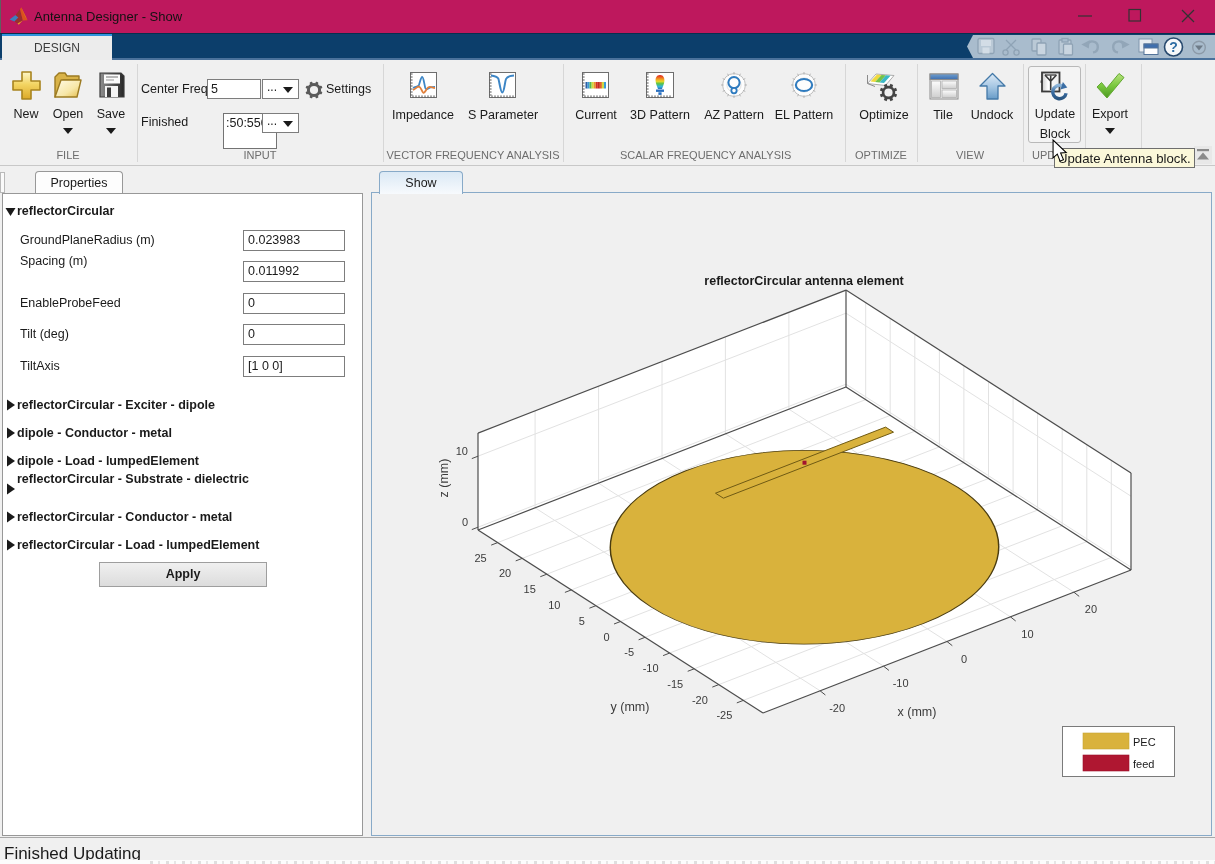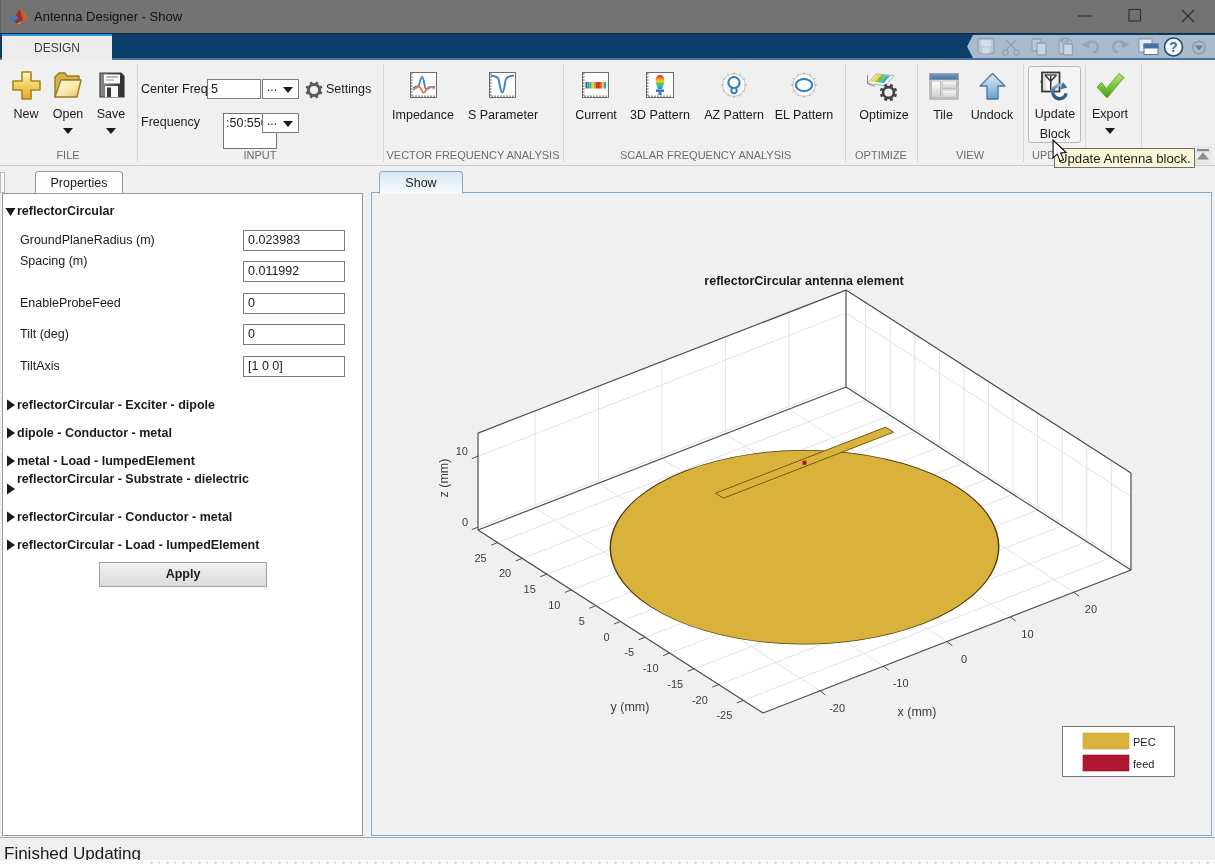--- a/index.html
+++ b/index.html
@@ -4,21 +4,21 @@
 html,body { width:1215px; height:864px; overflow:hidden; }
 body { font-family:"Liberation Sans", sans-serif; position:relative; background:#f0f0f0; }
 .abs { position:absolute; }
 .lbl { font-size:12.5px; color:#1a1a1a; text-align:center; }
 .sec { font-size:11px; color:#6d6d6d; text-align:center; position:absolute; top:149px; white-space:nowrap; }
 .vsep { position:absolute; top:64px; height:98px; width:1px; background:#d7d7d7; }
 .tri { width:0; height:0; border-left:5px solid transparent; border-right:5px solid transparent; border-top:6px solid #1a1a1a; position:absolute; }
 </style></head>
 <body>
 
-<div class="abs" style="left:0;top:0;width:1215px;height:33px;background:#737373;border-left:1px solid #5f5f5f;">
+<div class="abs" style="left:0;top:0;width:1215px;height:33px;background:#be185d;border-left:1px solid #5f5f5f;">
   <svg class="abs" style="left:8px;top:6px" width="20" height="20" viewBox="0 0 20 20">
     <polygon points="0.5,13.5 6.5,9 9.5,11.5 5.5,15.5" fill="#3d7dbb"></polygon>
     <polygon points="6.5,9 11,3.2 13.8,14.5 8.5,17.5 5.5,15.5 9.5,11.5" fill="#9a2f2f"></polygon>
     <polygon points="11,3.2 12.3,1.2 18.5,14.2 13.8,14.5" fill="#d9531e"></polygon>
     <polygon points="12.3,1.2 13.2,3.8 16,10.5 18.5,14.2" fill="#e87722"></polygon>
     <polygon points="8.5,17.5 13.8,14.5 11.5,16.8 9.8,18.8" fill="#e8a21f"></polygon>
   </svg>
   <div class="abs" style="left:33px;top:9px;font-size:13px;color:#121212;">Antenna Designer - Show</div>
   <svg class="abs" style="left:1063px;top:0" width="152" height="33" viewBox="0 0 152 33">
     <g stroke="#333333" stroke-width="1.2" fill="none">
@@ -142,21 +142,21 @@
     <rect x="11.4" y="15.5" width="2.8" height="2.6" rx="0.8" fill="#5a5a5a" transform="rotate(158 12.8 16.8)"></rect>
     <rect x="5.8" y="15.5" width="2.8" height="2.6" rx="0.8" fill="#5a5a5a" transform="rotate(202 7.2 16.8)"></rect>
     <rect x="1.8" y="11.5" width="2.8" height="2.6" rx="0.8" fill="#5a5a5a" transform="rotate(248 3.2 12.8)"></rect>
     <rect x="1.8" y="5.9" width="2.8" height="2.6" rx="0.8" fill="#5a5a5a" transform="rotate(292 3.2 7.2)"></rect>
     <rect x="5.8" y="1.9" width="2.8" height="2.6" rx="0.8" fill="#5a5a5a" transform="rotate(338 7.2 3.2)"></rect>
     <rect x="11.4" y="1.9" width="2.8" height="2.6" rx="0.8" fill="#5a5a5a" transform="rotate(382 12.8 3.2)"></rect>
     <rect x="15.4" y="5.9" width="2.8" height="2.6" rx="0.8" fill="#5a5a5a" transform="rotate(428 16.8 7.2)"></rect>
     <circle cx="10" cy="10" r="2.2" fill="#f0f0f0"></circle>
   </svg>
 <div class="abs" style="left:326px;top:82px;font-size:12.5px;color:#1a1a1a;">Settings</div>
-<div class="abs" style="left:141px;top:115px;font-size:12.5px;color:#1a1a1a;">Frequency</div>
+<div class="abs" style="left:141px;top:115px;font-size:12.5px;color:#1a1a1a;">Finished</div>
 <div class="abs" style="left:223px;top:113px;width:54px;height:36px;background:#fff;border:1px solid #737373;font-size:12.5px;color:#1a1a1a;padding:2px 0 0 2px;overflow:hidden;">:50:5500</div>
 <div class="abs" style="left:262px;top:113px;width:37px;height:20px;background:#fff;border:1px solid #7d7d7d;">
 <span style="position:absolute;left:4px;top:0px;font-size:12px;color:#1a1a1a;">...</span>
 <span class="tri" style="left:20px;top:7px;"></span>
   </div>
 <svg class="abs" style="left:410px;top:72px" width="27" height="26" viewBox="0 0 27 26">
     <rect x="0.5" y="0.5" width="26" height="25" fill="#ffffff" stroke="#6e6e6e"></rect>
     <line x1="0.5" y1="2" x2="2.6" y2="2" stroke="#555" stroke-width="1"></line>
     <line x1="0.5" y1="5" x2="2.6" y2="5" stroke="#555" stroke-width="1"></line>
     <line x1="0.5" y1="8" x2="2.6" y2="8" stroke="#555" stroke-width="1"></line>
@@ -416,21 +416,21 @@
     <polygon points="1,0.5 9,6 1,11.5" fill="#1a1a1a"></polygon>
   </svg>
 <div class="abs" style="left:17px;top:398px;font-size:12.5px;font-weight:bold;color:#1a1a1a;">reflectorCircular - Exciter - dipole</div>
 <svg class="abs" style="left:6px;top:427px" width="10" height="12" viewBox="0 0 10 12">
     <polygon points="1,0.5 9,6 1,11.5" fill="#1a1a1a"></polygon>
   </svg>
 <div class="abs" style="left:17px;top:426px;font-size:12.5px;font-weight:bold;color:#1a1a1a;">dipole - Conductor - metal</div>
 <svg class="abs" style="left:6px;top:455px" width="10" height="12" viewBox="0 0 10 12">
     <polygon points="1,0.5 9,6 1,11.5" fill="#1a1a1a"></polygon>
   </svg>
-<div class="abs" style="left:17px;top:454px;font-size:12.5px;font-weight:bold;color:#1a1a1a;">metal - Load - lumpedElement</div>
+<div class="abs" style="left:17px;top:454px;font-size:12.5px;font-weight:bold;color:#1a1a1a;">dipole - Load - lumpedElement</div>
 <svg class="abs" style="left:6px;top:483px" width="10" height="12" viewBox="0 0 10 12">
     <polygon points="1,0.5 9,6 1,11.5" fill="#1a1a1a"></polygon>
   </svg>
 <div class="abs" style="left:17px;top:472px;font-size:12.5px;font-weight:bold;color:#1a1a1a;">reflectorCircular - Substrate - dielectric</div>
 <svg class="abs" style="left:6px;top:511px" width="10" height="12" viewBox="0 0 10 12">
     <polygon points="1,0.5 9,6 1,11.5" fill="#1a1a1a"></polygon>
   </svg>
 <div class="abs" style="left:17px;top:510px;font-size:12.5px;font-weight:bold;color:#1a1a1a;">reflectorCircular - Conductor - metal</div>
 <svg class="abs" style="left:6px;top:539px" width="10" height="12" viewBox="0 0 10 12">
     <polygon points="1,0.5 9,6 1,11.5" fill="#1a1a1a"></polygon>

